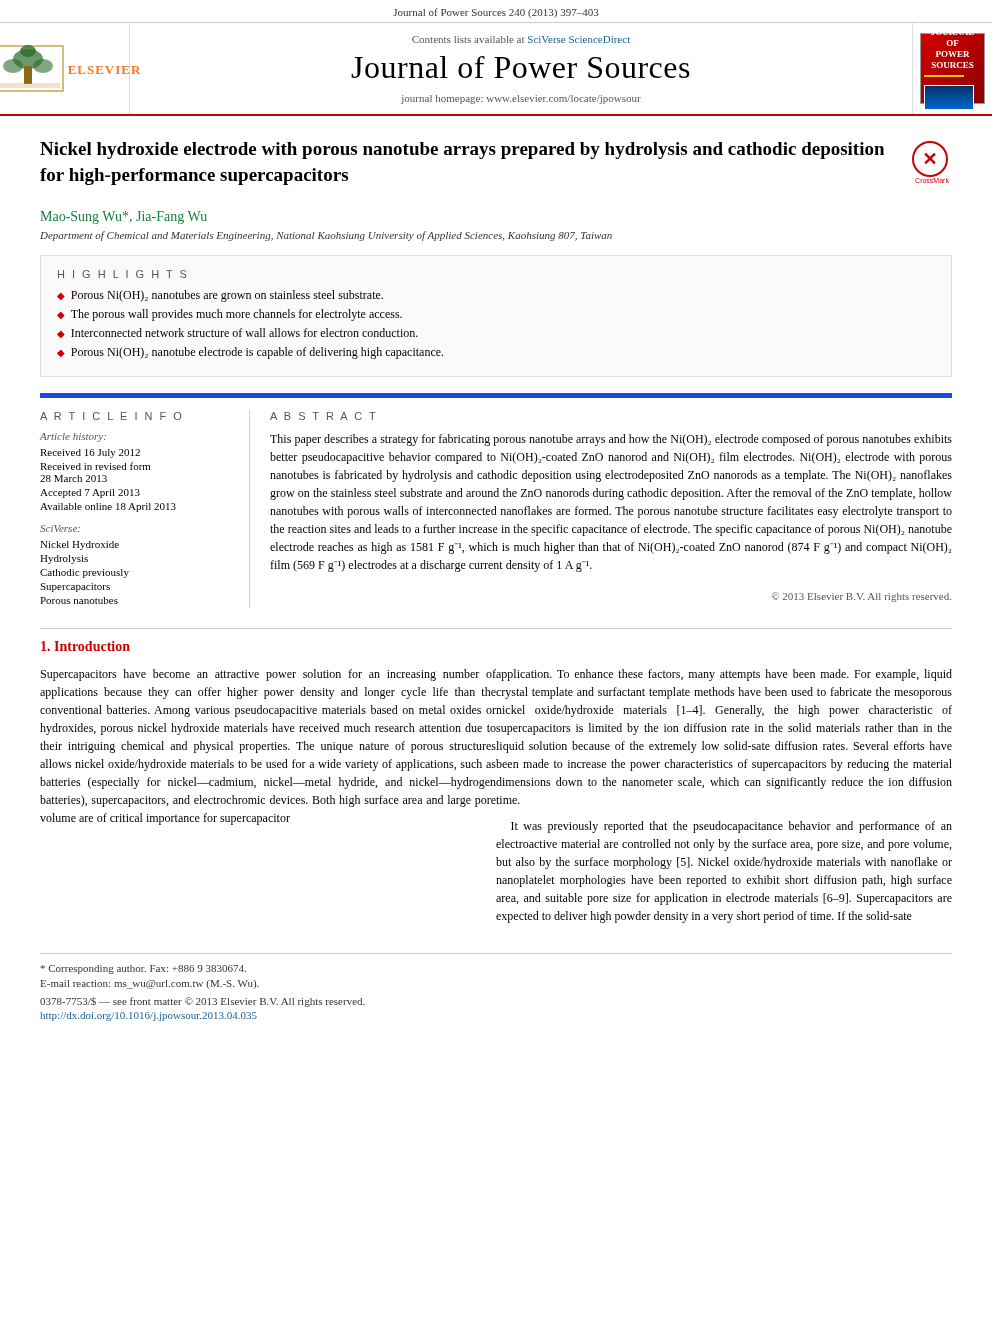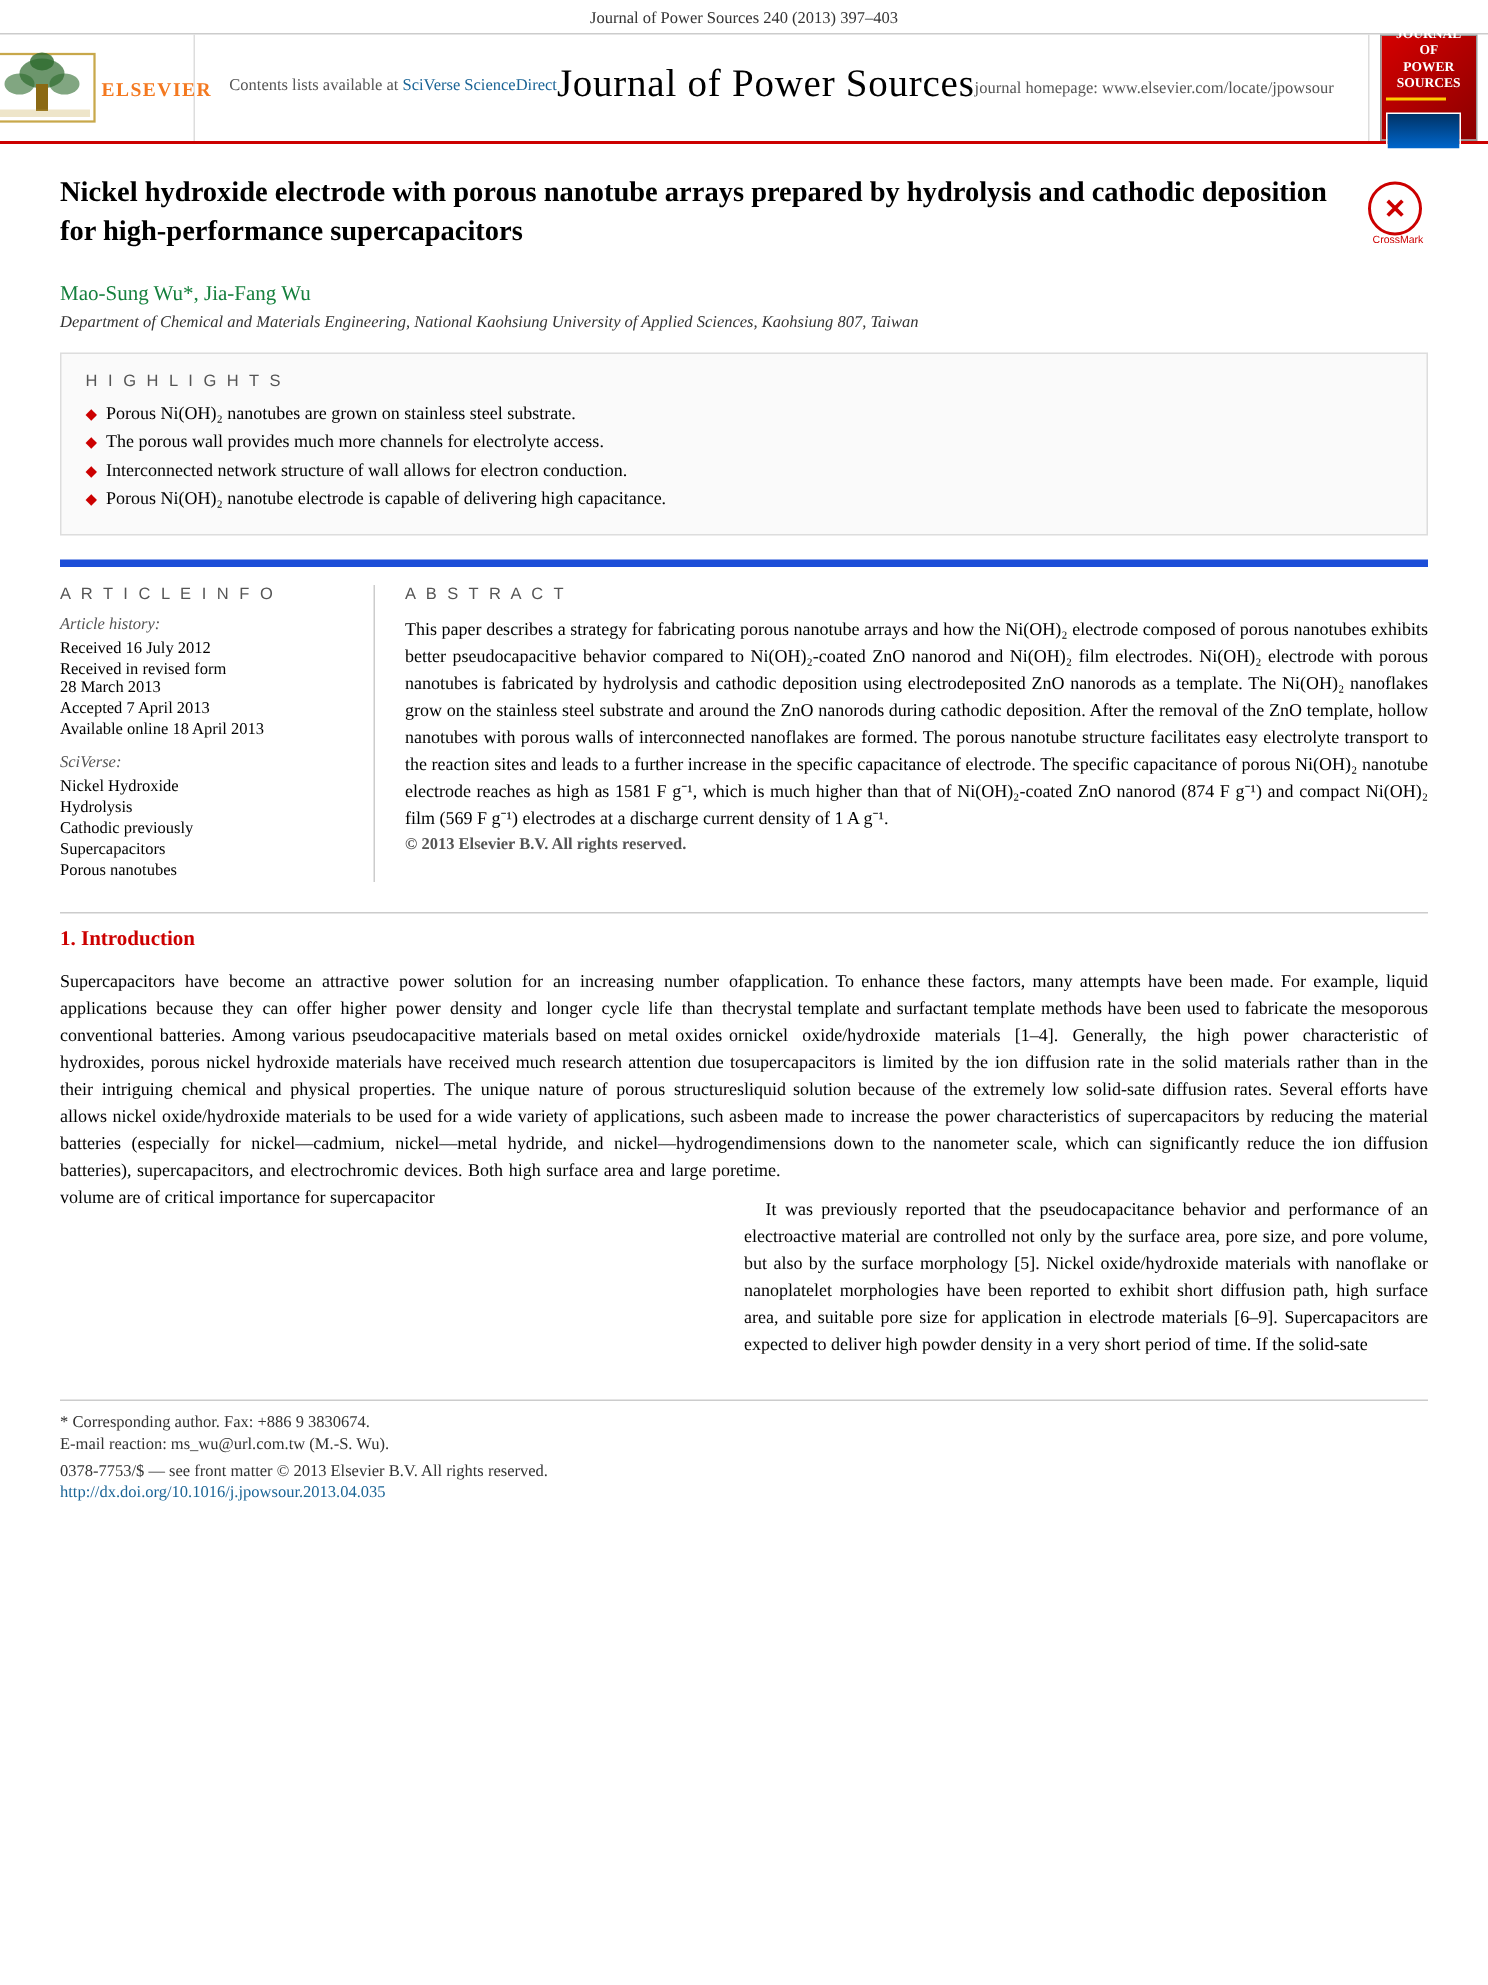--- a/index.html
+++ b/index.html
@@ -49,35 +49,36 @@
     .elsevier-logo .elsevier-text {
       color: #f47920;
       font-size: 13px;
       font-weight: bold;
       letter-spacing: 1px;
       margin-top: 3px;
     }
     .journal-header-center {
       flex: 1;
       display: flex;
+      flex-direction: column;
       align-items: center;
       justify-content: center;
       padding: 10px 0;
     }
     .sciverse-line {
       font-size: 11px;
       color: #555;
       margin-bottom: 4px;
     }
     .sciverse-link {
       color: #1a6496;
       text-decoration: none;
     }
     .journal-title-main {
-      font-size: 26px;
+      font-size: 32px;
       font-weight: normal;
       color: #000;
       letter-spacing: 0.5px;
       margin-bottom: 6px;
     }
     .journal-homepage {
       font-size: 11px;
       color: #555;
     }
     .journal-header-right {
@@ -245,23 +246,22 @@
     }
     .abstract-text {
       font-size: 12px;
       line-height: 1.5;
       color: #000;
       text-align: justify;
     }
     .copyright-line {
       font-size: 11px;
       color: #555;
-      text-align: left;
-      margin-top: 3px;
-      font-weight: bold;
+      text-align: right;
+      margin-top: 16px;
     }
 
     
     .section-divider {
       border-top: 1px solid #ccc;
       margin: 10px 0;
     }
     .section-heading {
       font-size: 14px;
       font-weight: bold;

